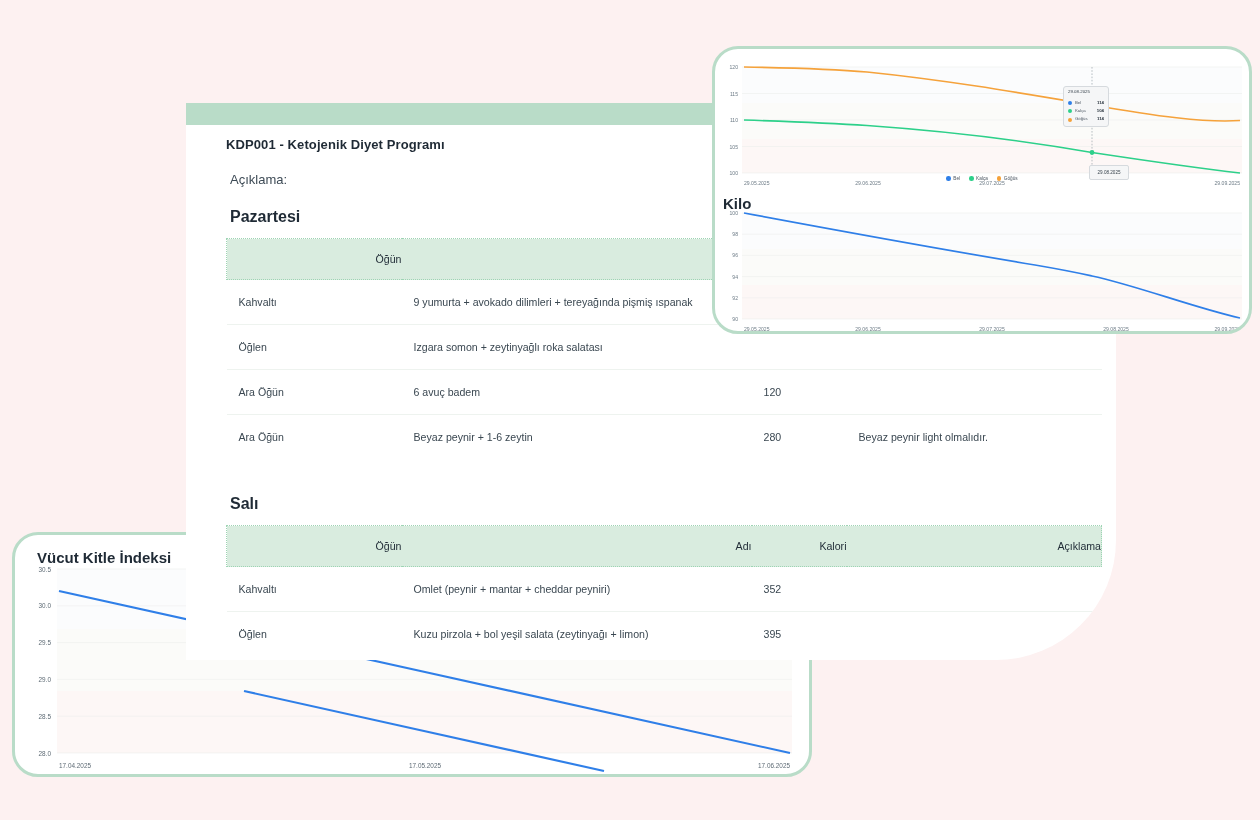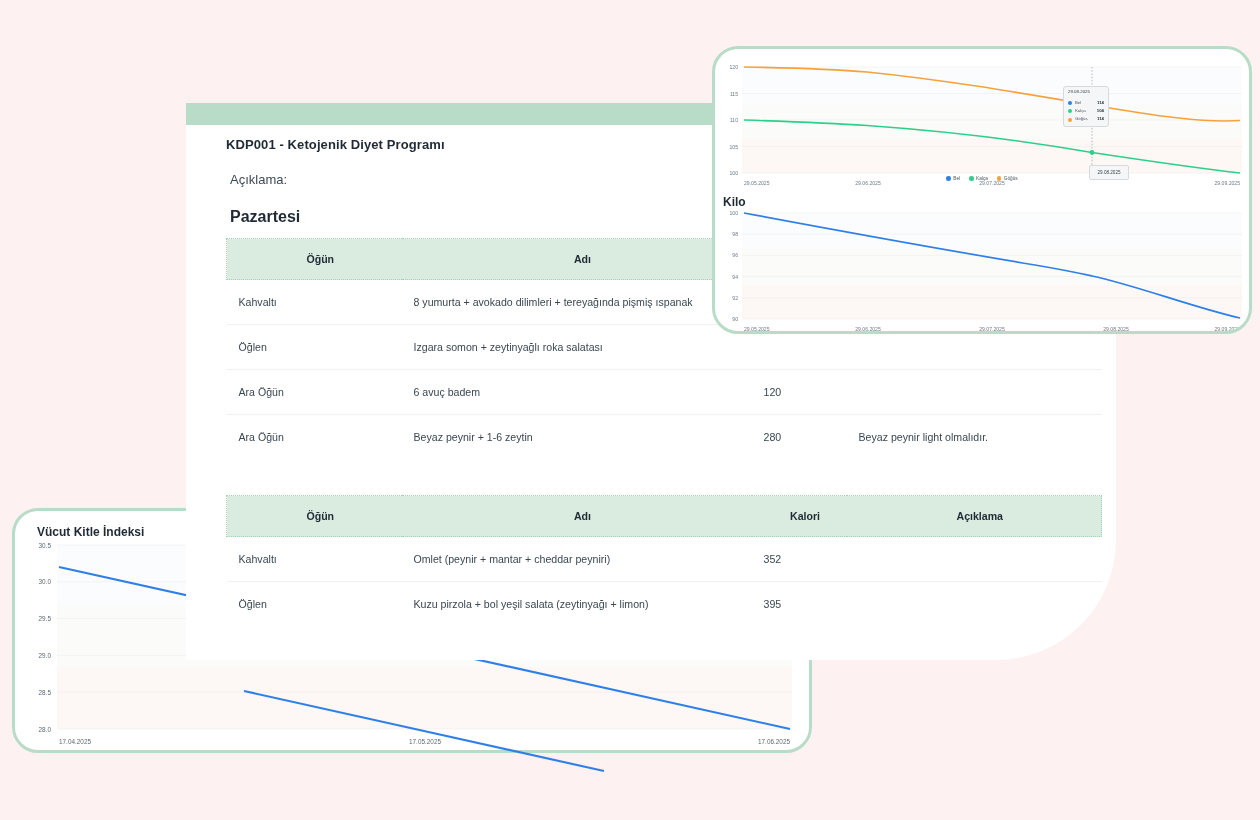--- a/index.html
+++ b/index.html
@@ -61,23 +61,23 @@
   }
   table.meal {
     width: 875px;
     border-collapse: collapse;
     margin-bottom: 36px;
     table-layout: fixed;
   }
   table.meal thead th {
     background: #d9ecdf;
     font-size: 10.6px;
-    font-weight: bold;
+    font-weight: normal;
     color: #1f2a35;
-    text-align: center;
+    text-align: right;
     padding: 14px 0 14px 12px;
     border-top: 1px dotted #9ed4b4;
     border-bottom: 1px dotted #9ed4b4;
   }
   table.meal thead th:first-child { border-left: 1px dotted #9ed4b4; }
   table.meal thead th:last-child  { border-right: 1px dotted #9ed4b4; }
   table.meal tbody td {
     font-size: 10.6px;
     color: #3a4751;
     padding: 16px 0 16px 12px;
@@ -99,42 +99,42 @@
     background: #ffffff;
     border: 3px solid #b9dcc8;
     border-radius: 26px;
     z-index: 4;
     overflow: hidden;
   }
   
   #chart-card-bmi {
     position: absolute;
     left: 12px;
-    top: 508px;
+    top: 532px;
     width: 800px;
     height: 245px;
     background: #ffffff;
     border: 3px solid #b9dcc8;
     border-radius: 26px;
     z-index: 1;
     overflow: hidden;
   }
   
   #bmi-clip {
     position: absolute;
     left: 12px;
     top: 528px;
     width: 800px;
     height: 245px;
     z-index: 3;
     pointer-events: none;
   }
 
   .chart-heading {
-    font-size: 12px;
+    font-size: 15px;
     font-weight: bold;
     color: #1f2a35;
   }
 
   svg.plot { display: block; }
   .axislbl { font-size: 5.1px; fill: #6d7b86; font-family: "Liberation Sans", sans-serif; }
   .axislbl-bmi { font-size: 6.4px; fill: #5d6a74; font-family: "Liberation Sans", sans-serif; }
   .gridline { stroke: #ecefed; stroke-width: .6; }
   .plotbg-a { fill: #fbfcfd; }
   .plotbg-b { fill: #fbfbf9; }
@@ -244,21 +244,21 @@
         <tr>
           <th>Öğün</th>
           <th>Adı</th>
           <th>Kalori</th>
           <th>Açıklama</th>
         </tr>
       </thead>
       <tbody>
         <tr>
           <td>Kahvaltı</td>
-          <td>8 yumurta + avokado dilimleri + tereyağında pişmiş ıspanak</td>
+          <td>9 yumurta + avokado dilimleri + tereyağında pişmiş ıspanak</td>
           <td></td>
           <td></td>
         </tr>
         <tr>
           <td>Öğlen</td>
           <td>Izgara somon + zeytinyağlı roka salatası</td>
           <td></td>
           <td></td>
         </tr>
         <tr>
@@ -269,20 +269,21 @@
         </tr>
         <tr>
           <td>Ara Öğün</td>
           <td>Beyaz peynir + 1-6 zeytin</td>
           <td>280</td>
           <td>Beyaz peynir light olmalıdır.</td>
         </tr>
       </tbody>
     </table>
 
+    <div class="day-title">Salı</div>
     <table class="meal">
       <colgroup>
         <col class="col-ogun">
           <col class="col-adi">
           <col class="col-kal">
           <col class="col-acik">
       </colgroup>
       <thead>
         <tr>
           <th>Öğün</th>

